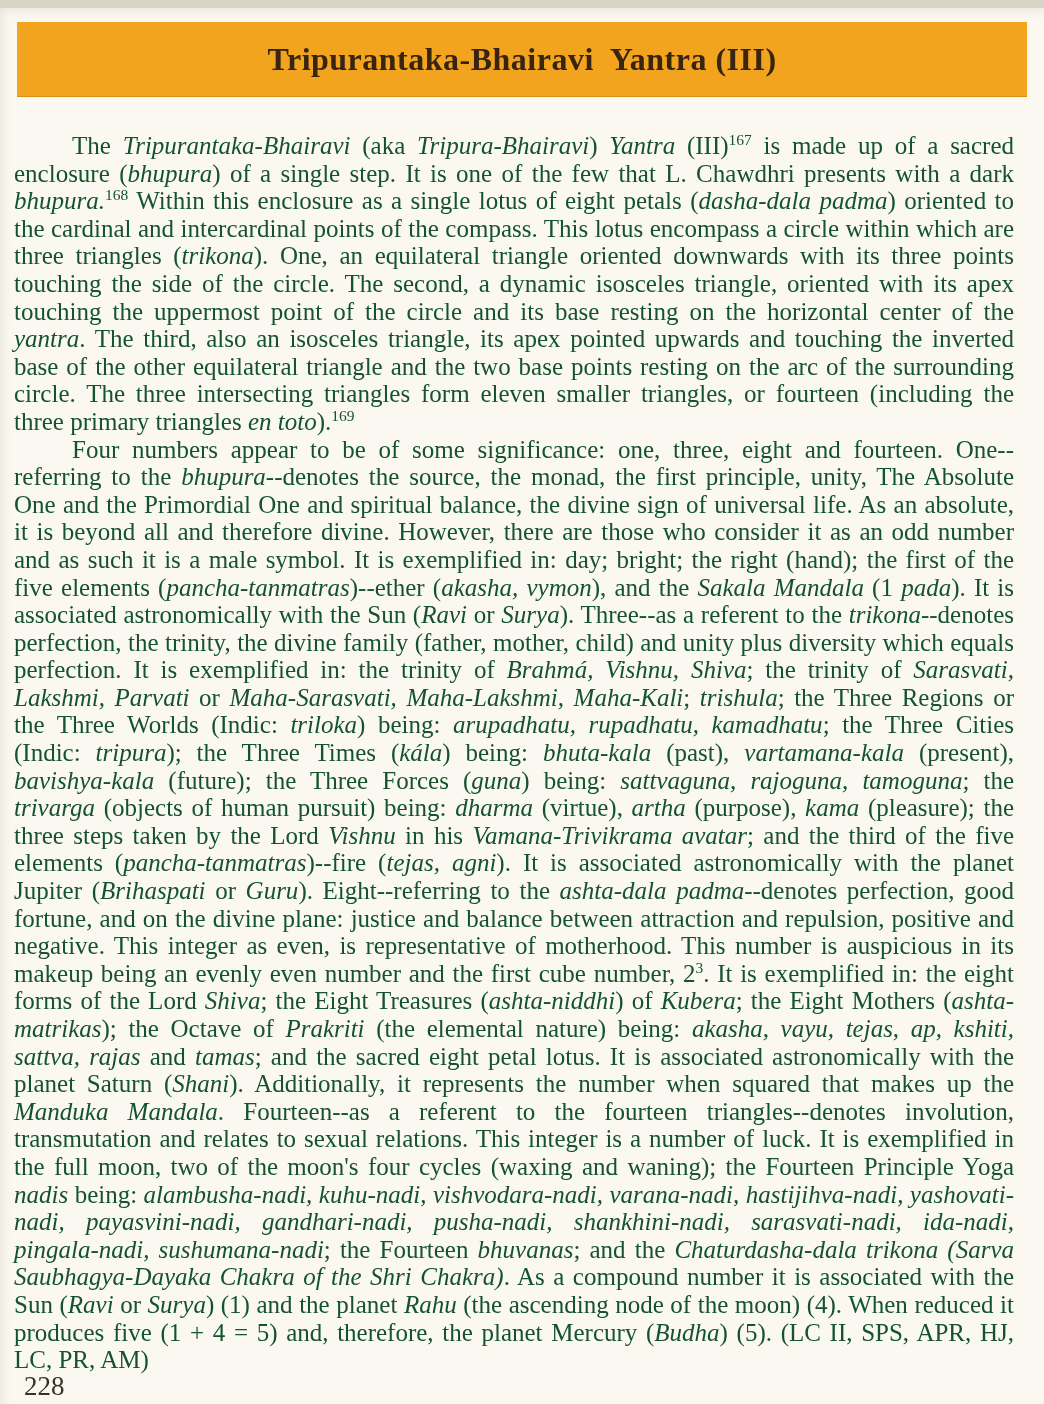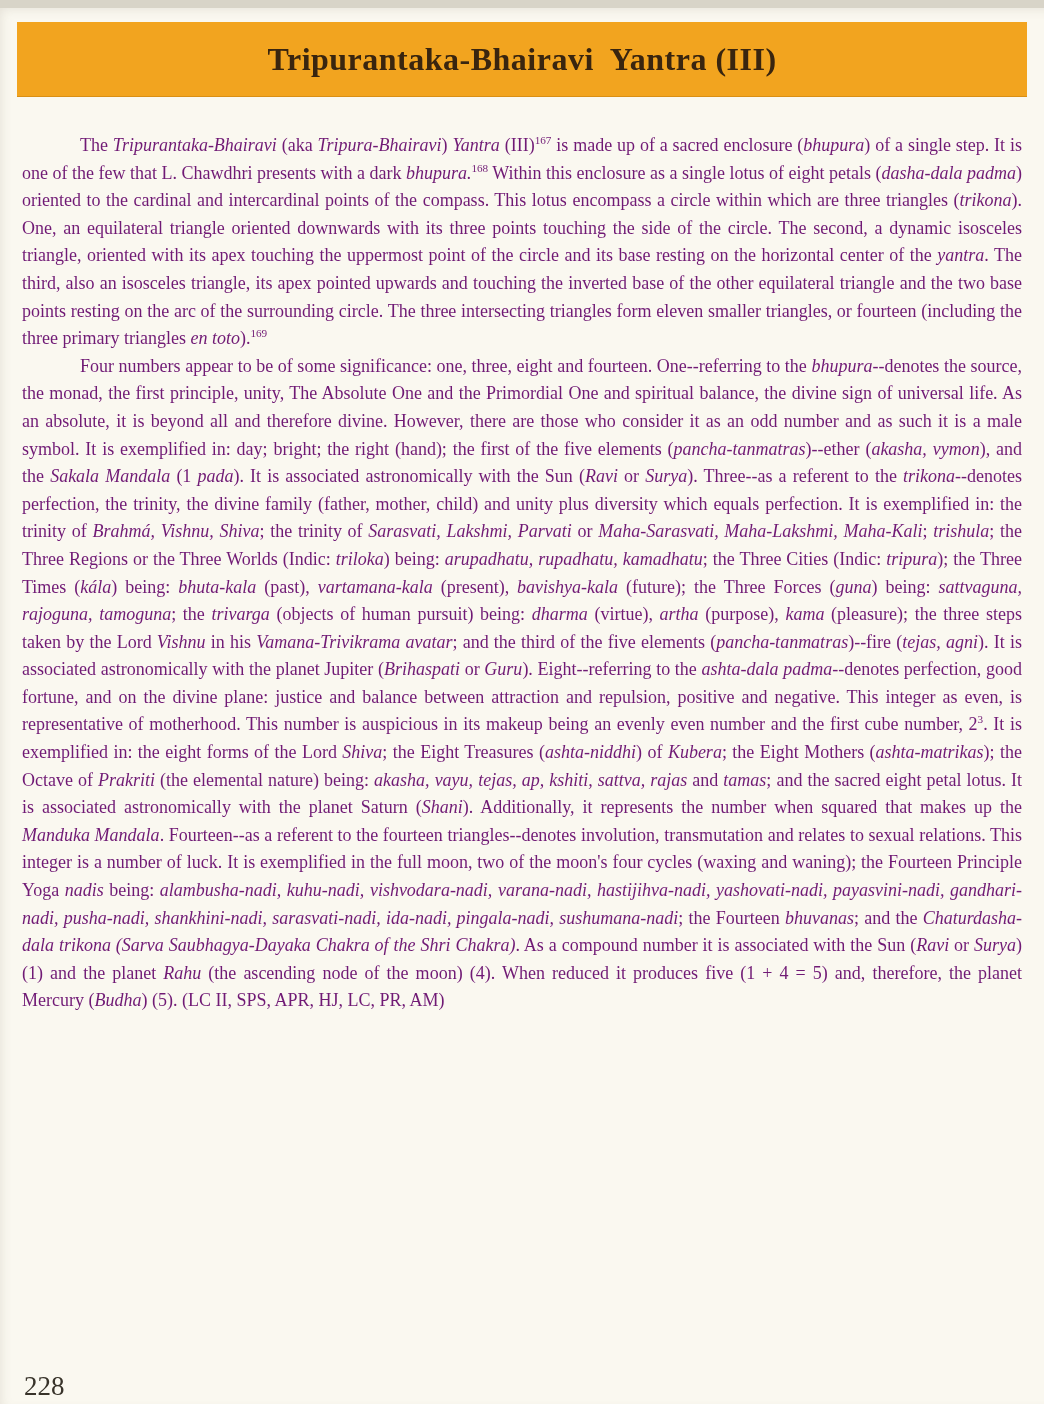--- a/index.html
+++ b/index.html
@@ -30,25 +30,25 @@
   .banner h1{
     margin:0;
     font-size:32px;
     font-weight:700;
     color:#39250f;
     letter-spacing:.5px;
     white-space:pre-wrap;
   }
   .text-body{
     position:absolute;
-    left:22px; top:124px;
+    left:14px; top:124px;
     width:1000px;
-    font-size:18px;
+    font-size:25px;
     line-height:27.6px;
-    color:#701a75;
+    color:#14532d;
     text-align:justify;
   }
   .text-body p{
     margin:0;
     text-indent:58px;
   }
   .text-body i{font-style:italic;}
   .text-body sup{
     font-size:0.62em;
     line-height:0;

